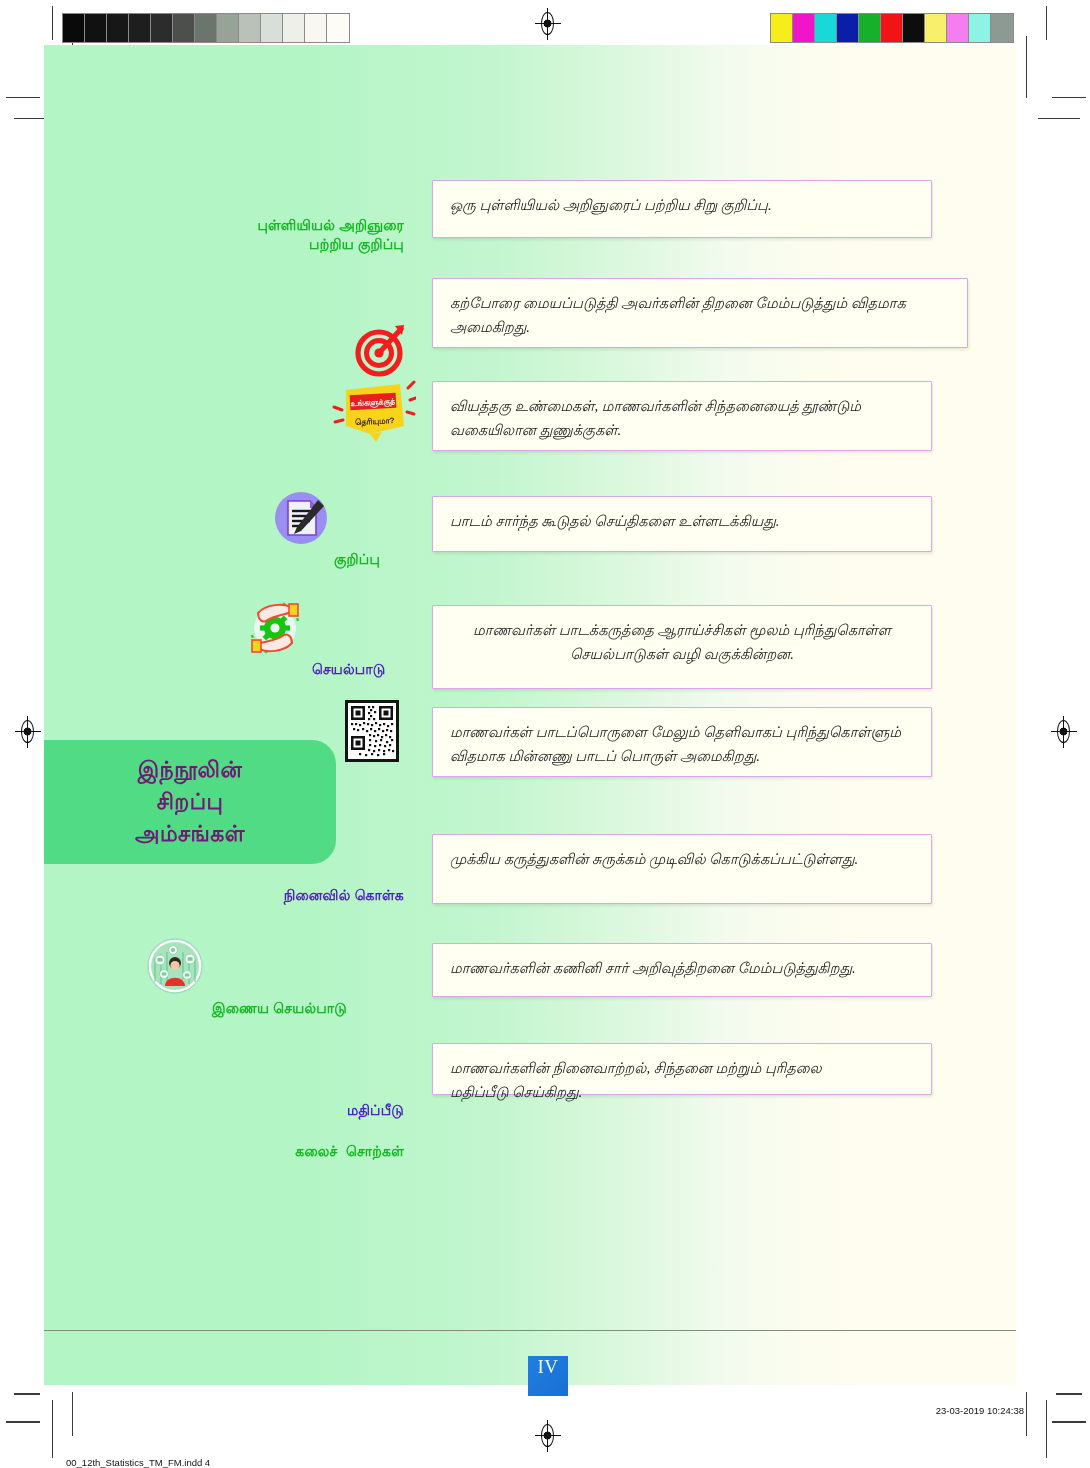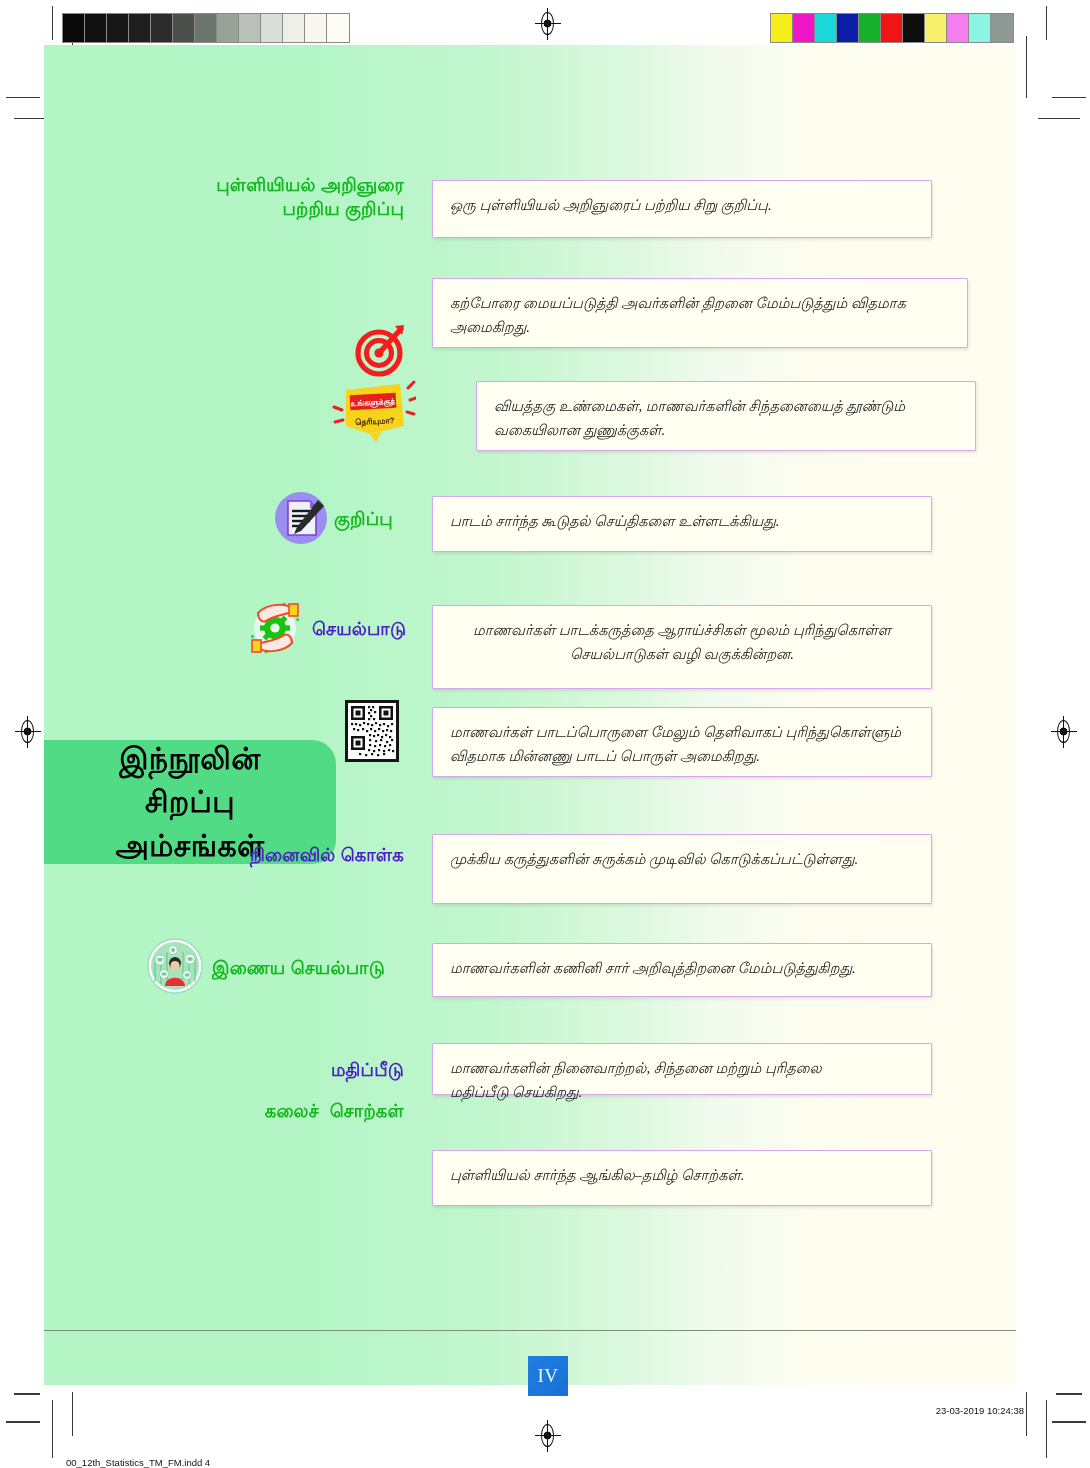--- a/index.html
+++ b/index.html
@@ -40,25 +40,26 @@
     left: 44px; top: 45px;
     width: 972px; height: 1340px;
     background: linear-gradient(90deg,
        #b4f5c6 0%, #b4f5c6 28%, #c2f6ce 46%,
        #dcf8de 60%, #f2fbee 70%, #fdfdef 80%, #fffdf0 90%, #fffdf0 100%);
   }
 
   .label {
     position: absolute;
     font-weight: bold;
-    font-size: 18px;
+    font-size: 14px;
     line-height: 1.35;
     text-align: right;
     white-space: pre-line;
     letter-spacing: .2px;
+    margin-top: 43px;
   }
   .lab-green { color: #12b81e; }
   .lab-purple { color: #4b1fc4; }
 
   .box {
     position: absolute;
     background: #fffff2;
     border: 1.6px solid #d9a6ea;
     border-radius: 1px;
     box-shadow: 1px 2px 3px rgba(0,0,0,.09);
@@ -76,42 +77,42 @@
   
   #callout {
     position: absolute;
     left: 0px; top: 695px;
     width: 292px; height: 124px;
     background: #50db84;
     border-radius: 0 24px 24px 0;
     display: flex; align-items: center; justify-content: center;
   }
   #callout span {
-    color: #000000;
+    color: #701a75;
     font-weight: bold;
-    font-size: 30px;
+    font-size: 22px;
     line-height: 1.45;
     text-align: center;
     white-space: pre-line;
     letter-spacing: .4px;
   }
 
   
   .icon { position: absolute; }
 
   
   #folio-line {
     position: absolute; left: 44px; top: 1330px;
     width: 972px; height: 1.3px; background: #7e8f7e;
   }
   #folio {
     position: absolute; left: 528px; top: 1356px;
     width: 40px; height: 40px;
     background: linear-gradient(135deg,#1f7fe0,#1a6fd4);
-    display: flex; align-items: center; justify-content: center;
+    display: flex; align-items: flex-start; justify-content: center;
   }
   #folio span {
     color: #eef6ff; font-family: "Liberation Serif", serif;
     font-size: 19px; letter-spacing: .5px;
   }
 
   
   .footer-text {
     position: absolute;
     font-family: "Liberation Sans", sans-serif;
@@ -226,21 +227,21 @@
           <path d="M78 8 L84 2"></path>
             <path d="M80 20 L86 18"></path>
             <path d="M77 32 L84 34"></path>
           <path d="M12 30 L4 27"></path>
             <path d="M13 40 L5 42"></path>
         </g>
         <text x="43" y="25" font-family="Liberation Sans, sans-serif" font-size="7.6" font-weight="bold" fill="#ffffff" text-anchor="middle" transform="rotate(-3 43 25)">உங்களுக்குத்</text>
         <text x="45" y="44" font-family="Liberation Sans, sans-serif" font-size="8" font-weight="bold" fill="#3a1a05" text-anchor="middle" transform="rotate(-3 45 44)">தெரியுமா?</text>
       </svg>
     </div>
-    <div class="box" style="left:388px; top:336px; width:500px; height:70px;margin-left:44px;">
+    <div class="box" style="left:388px; top:336px; width:500px; height:70px;">
       <p>வியத்தகு உண்மைகள், மாணவர்களின் சிந்தனையைத் தூண்டும்
 வகையிலான துணுக்குகள்.</p>
     </div>
 
     <div class="icon" style="left:230px; top:446px; width:54px; height:54px;">
       <svg width="54" height="54" viewBox="0 0 54 54">
         <circle cx="27" cy="27" r="26" fill="#9a8ef0"></circle>
         <path d="M14 10 H36 L42 17 V44 H14 Z" fill="#eef2fc" stroke="#7a3fd4" stroke-width="1.6"></path>
         <path d="M36 10 L42 17 H36 Z" fill="#8f5fe0"></path>
         <g stroke="#1a1a1a" stroke-width="2.4">
@@ -417,23 +418,20 @@
       <p>மாணவர்களின் கணினி சார் அறிவுத்திறனை மேம்படுத்துகிறது.</p>
     </div>
 
     <div class="label lab-purple" style="left:120px; top:1013px; width:240px;">மதிப்பீடு</div>
     <div class="box" style="left:388px; top:998px; width:500px; height:52px;">
       <p>மாணவர்களின் நினைவாற்றல், சிந்தனை மற்றும் புரிதலை
 மதிப்பீடு செய்கிறது.</p>
     </div>
 
     <div class="label lab-green" style="left:120px; top:1055px; width:240px;font-family:Liberation Mono, monospace;">கலைச் சொற்கள்</div>
-    <div class="box" style="left:388px; top:1105px; width:500px; height:56px;">
-      <p>புள்ளியியல் சார்ந்த ஆங்கில–தமிழ் சொற்கள்.</p>
-    </div>
 
   </div>
 
   <div id="folio-line"></div>
   <div id="folio">
     <span>IV</span>
   </div>
 
   <div class="footer-text" style="left:66px; top:1430px;margin-top:27px;">00_12th_Statistics_TM_FM.indd   4</div>
   <div class="footer-text" style="right:66px; top:1405px;">23-03-2019   10:24:38</div>

